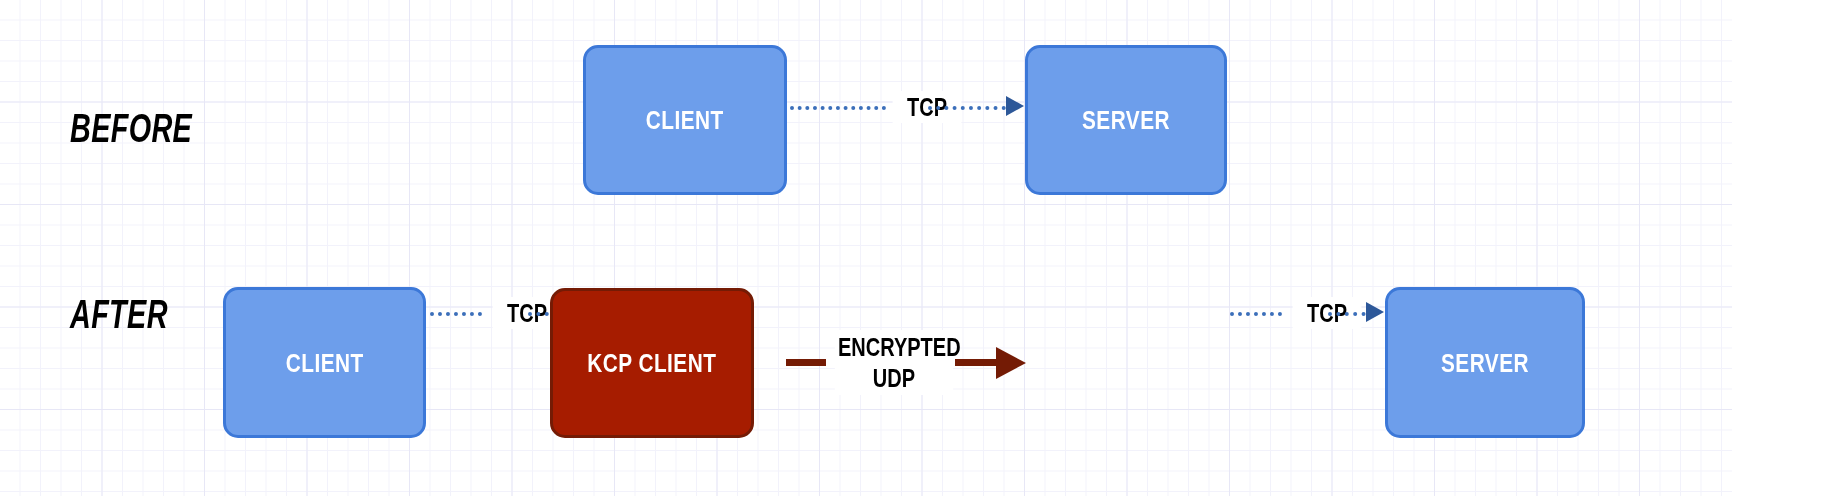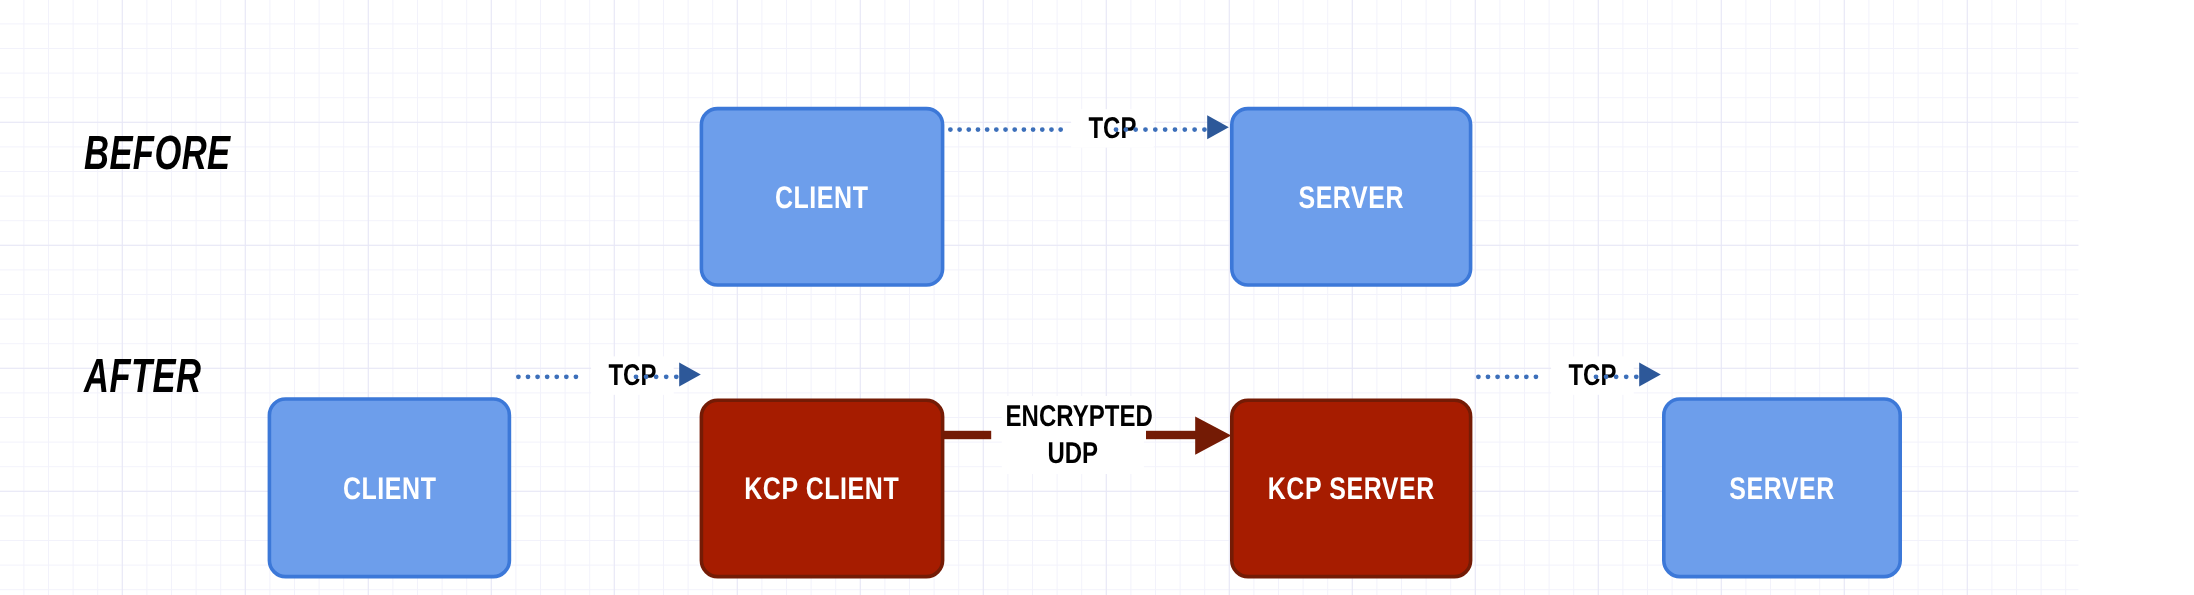--- a/index.html
+++ b/index.html
@@ -43,21 +43,20 @@
   }
 
   
   .node{
     position:absolute;
     border-radius:15px;
     box-sizing:border-box;
     display:flex;
     align-items:center;
     justify-content:center;
-    margin-top:44px;
   }
   .node .node-label{
     font-family:"Liberation Sans Narrow","Liberation Sans", sans-serif;
     font-weight:bold;
     font-size:26px;
     color:#ffffff;
     letter-spacing:0.6px;
     white-space:nowrap;
     transform:scaleX(0.80);
     line-height:1;
@@ -140,37 +139,34 @@
     <span class="node-label">CLIENT</span>
   </div>
 
   <div class="conn">
     <div class="dotted-seg" style="left:430px; top:312px; width:52px;"></div>
     <div class="conn-label" style="left:484px; top:297px; width:78px;">TCP</div>
     <div class="dotted-seg" style="left:528px; top:312px; width:46px;"></div>
     <div class="arrow-blue" style="left:566px; top:302px;"></div>
   </div>
 
-  <div class="node red" style="left:583px; top:288px; width:204px; height:150px;">
+  <div class="node red" style="left:550px; top:288px; width:204px; height:150px;">
     <span class="node-label">KCP CLIENT</span>
   </div>
 
   <div class="conn">
     <div class="solid-seg" style="left:786px; top:359px; width:40px;"></div>
     <div class="conn-label two-line" style="left:820px; top:330px; width:140px;">
       <span>ENCRYPTED</span><br>
       <span>UDP</span>
     </div>
     <div class="solid-seg" style="left:955px; top:359px; width:46px;"></div>
     <div class="arrow-red" style="left:996px; top:347px;"></div>
   </div>
 
-  <div class="node red" style="left:1025px; top:288px; width:202px; height:150px;">
-    <span class="node-label">KCP SERVER</span>
-  </div>
 
   <div class="conn">
     <div class="dotted-seg" style="left:1230px; top:312px; width:52px;"></div>
     <div class="conn-label" style="left:1284px; top:297px; width:78px;">TCP</div>
     <div class="dotted-seg" style="left:1328px; top:312px; width:46px;"></div>
     <div class="arrow-blue" style="left:1366px; top:302px;"></div>
   </div>
 
   <div class="node blue" style="left:1385px; top:287px; width:200px; height:151px;">
     <span class="node-label">SERVER</span>

